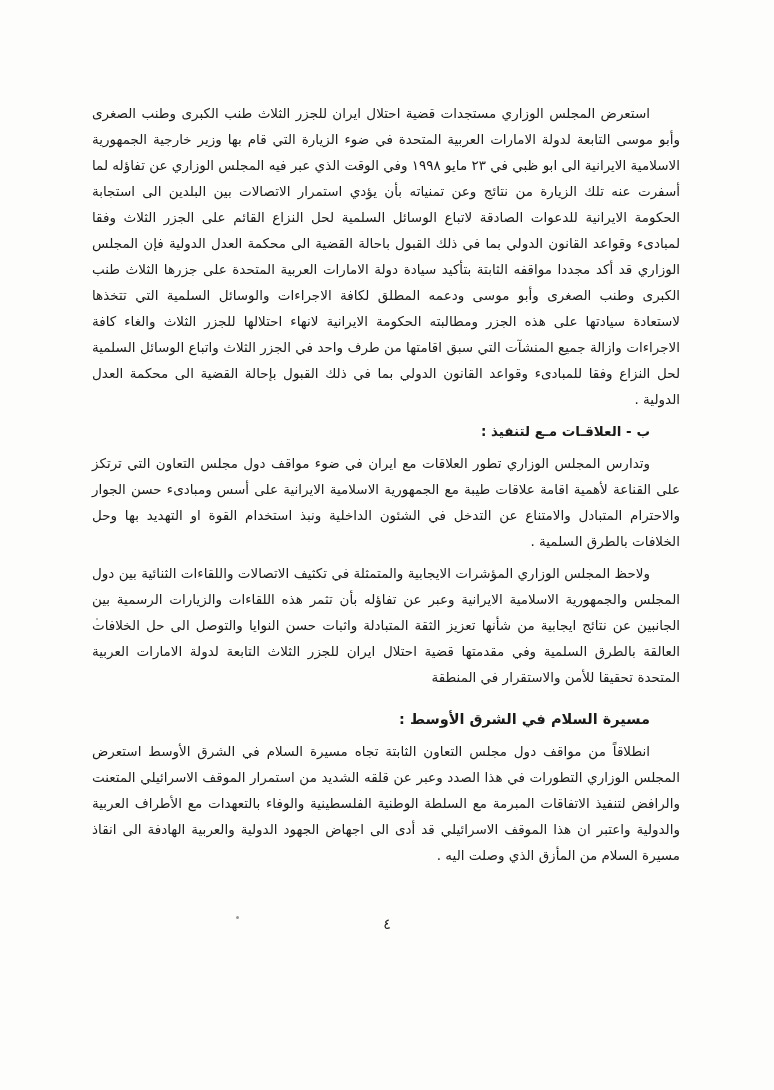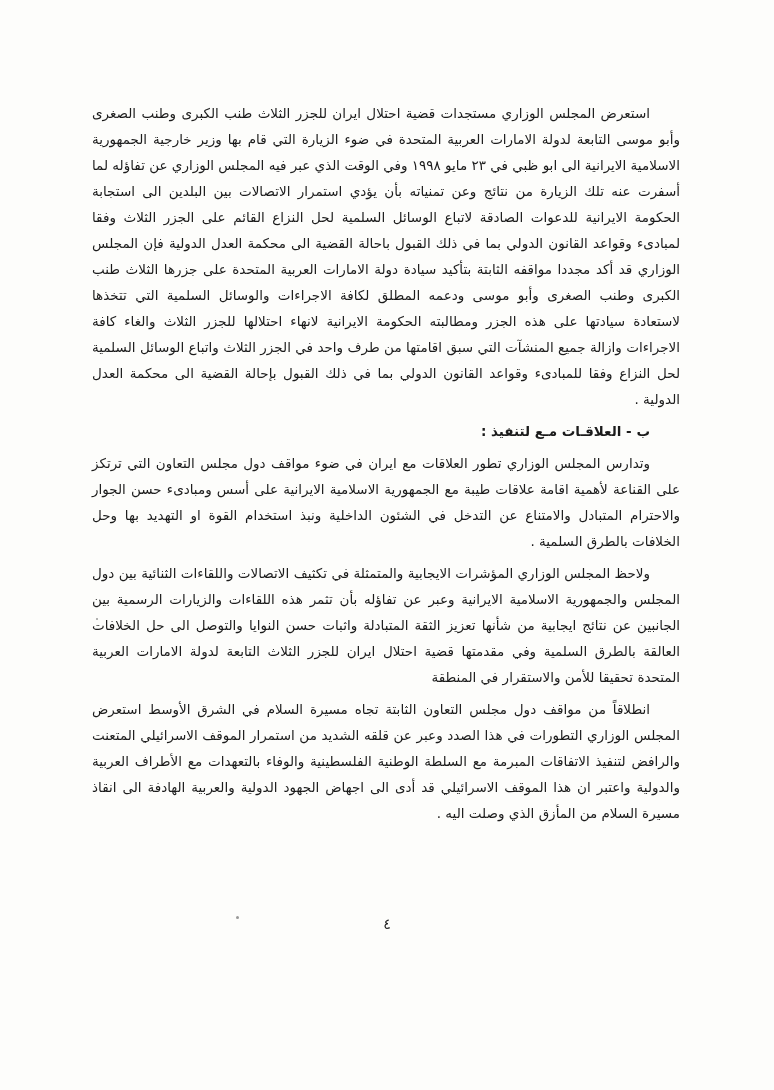--- a/index.html
+++ b/index.html
@@ -74,20 +74,21 @@
   <div class="content">
 
     <p>استعرض المجلس الوزاري مستجدات قضية احتلال ايران للجزر الثلاث طنب الكبرى وطنب الصغرى وأبو موسى التابعة لدولة الامارات العربية المتحدة في ضوء الزيارة التي قام بها وزير خارجية الجمهورية الاسلامية الايرانية الى ابو ظبي في ٢٣ مايو ١٩٩٨ وفي الوقت الذي عبر فيه المجلس الوزاري عن تفاؤله لما أسفرت عنه تلك الزيارة من نتائج وعن تمنياته بأن يؤدي استمرار الاتصالات بين البلدين الى استجابة الحكومة الايرانية للدعوات الصادقة لاتباع الوسائل السلمية لحل النزاع القائم على الجزر الثلاث وفقا لمبادىء وقواعد القانون الدولي بما في ذلك القبول باحالة القضية الى محكمة العدل الدولية فإن المجلس الوزاري قد أكد مجددا مواقفه الثابتة بتأكيد سيادة دولة الامارات العربية المتحدة على جزرها الثلاث طنب الكبرى وطنب الصغرى وأبو موسى ودعمه المطلق لكافة الاجراءات والوسائل السلمية التي تتخذها لاستعادة سيادتها على هذه الجزر ومطالبته الحكومة الايرانية لانهاء احتلالها للجزر الثلاث والغاء كافة الاجراءات وازالة جميع المنشآت التي سبق اقامتها من طرف واحد في الجزر الثلاث واتباع الوسائل السلمية لحل النزاع وفقا للمبادىء وقواعد القانون الدولي بما في ذلك القبول بإحالة القضية الى محكمة العدل الدولية .</p>
 
     <p class="section-heading">ب - العلاقـات مـع لتنفيذ :</p>
 
     <p>وتدارس المجلس الوزاري تطور العلاقات مع ايران في ضوء مواقف دول مجلس التعاون التي ترتكز على القناعة لأهمية اقامة علاقات طيبة مع الجمهورية الاسلامية الايرانية على أسس ومبادىء حسن الجوار والاحترام المتبادل والامتناع عن التدخل في الشئون الداخلية ونبذ استخدام القوة او التهديد بها وحل الخلافات بالطرق السلمية .</p>
 
     <p>ولاحظ المجلس الوزاري المؤشرات الايجابية والمتمثلة في تكثيف الاتصالات واللقاءات الثنائية بين دول المجلس والجمهورية الاسلامية الايرانية وعبر عن تفاؤله بأن تثمر هذه اللقاءات والزيارات الرسمية بين الجانبين عن نتائج ايجابية من شأنها تعزيز الثقة المتبادلة واثبات حسن النوايا والتوصل الى حل الخلافات العالقة بالطرق السلمية وفي مقدمتها قضية احتلال ايران للجزر الثلاث التابعة لدولة الامارات العربية المتحدة تحقيقا للأمن والاستقرار في المنطقة</p>
 
+    <p class="section-heading major">مسيرة السلام في الشرق الأوسط :</p>
 
     <p>انطلاقاً من مواقف دول مجلس التعاون الثابتة تجاه مسيرة السلام في الشرق الأوسط استعرض المجلس الوزاري التطورات في هذا الصدد وعبر عن قلقه الشديد من استمرار الموقف الاسرائيلي المتعنت والرافض لتنفيذ الاتفاقات المبرمة مع السلطة الوطنية الفلسطينية والوفاء بالتعهدات مع الأطراف العربية والدولية واعتبر ان هذا الموقف الاسرائيلي قد أدى الى اجهاض الجهود الدولية والعربية الهادفة الى انقاذ مسيرة السلام من المأزق الذي وصلت اليه .</p>
 
   </div>
 
   <div class="page-number">٤</div>
 
   <div class="scan-dot dot-a"></div>
   <div class="scan-dot dot-b"></div>
 

